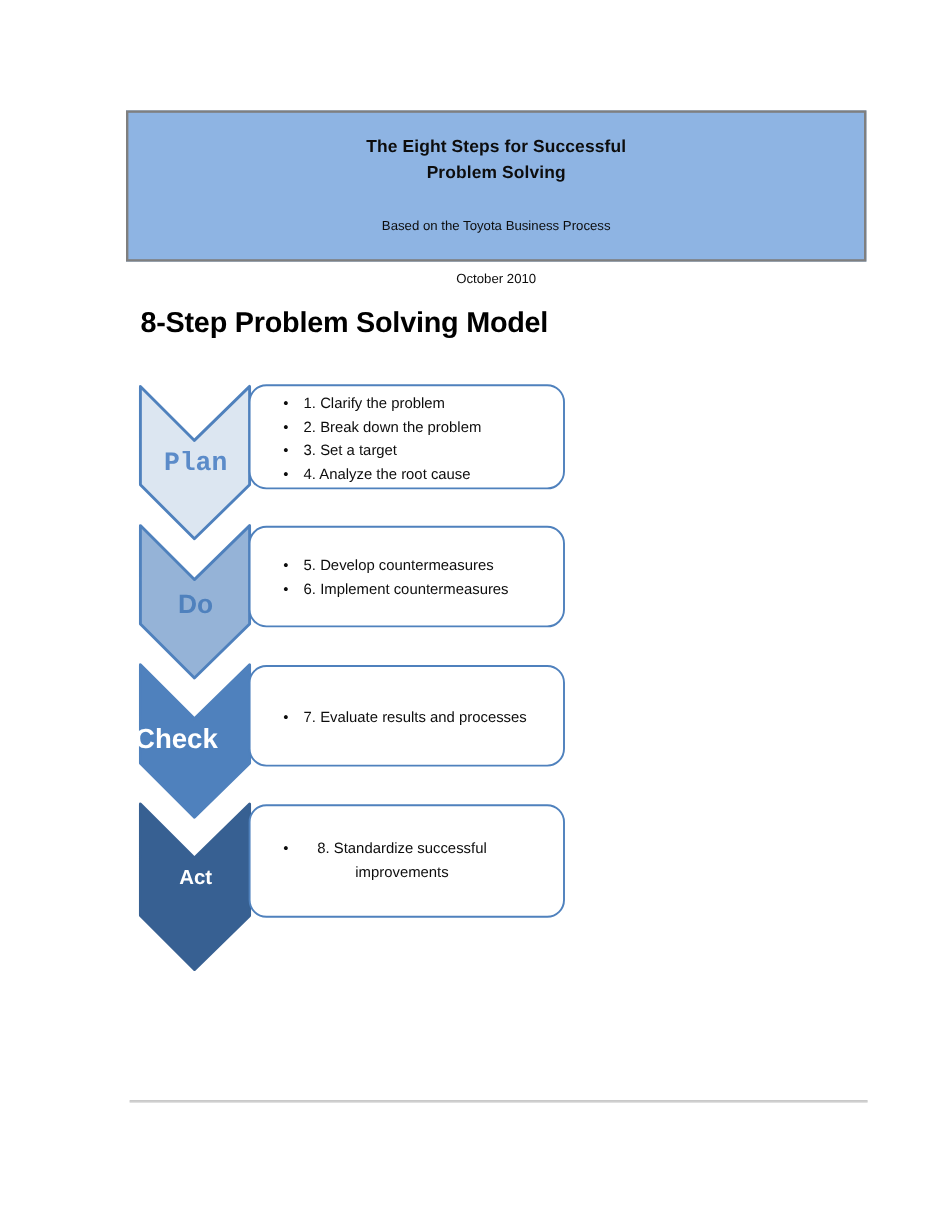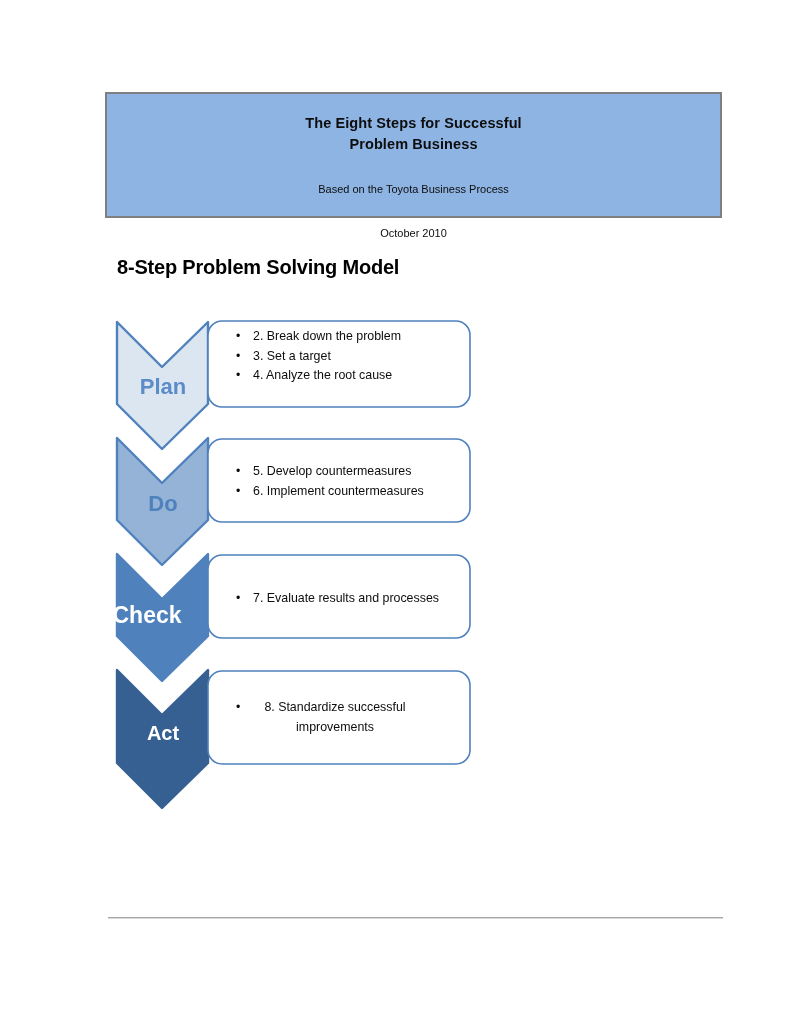--- a/index.html
+++ b/index.html
@@ -41,21 +41,21 @@
     color: #0d0d0d;
     line-height: 19px;
     margin-top: 25px;
   }
 
   
   #page-title {
     position: absolute;
     left: 117px;
     top: 256px;
-    font-size: 20px;
+    font-size: 24px;
     font-weight: bold;
     color: #000000;
     letter-spacing: -0.2px;
   }
 
   
   #diagram {
     position: absolute;
     left: 0;
     top: 0;
@@ -104,21 +104,21 @@
     height: 0;
     border-top: 1.4px solid #a6a6a6;
     border-bottom: 0.6px solid #d9d9d9;
   }
 </style>
 </head>
 <body>
 
 <div id="header-banner">
   <div class="title-line first">The Eight Steps for Successful</div>
-  <div class="title-line">Problem Business</div>
+  <div class="title-line">Problem Solving</div>
   <div class="sub-line">Based on the Toyota Business Process</div>
   <div class="sub-line">October 2010</div>
 </div>
 
 <div id="page-title">8-Step Problem Solving Model</div>
 
 <svg id="diagram" viewBox="0 0 791 1024" width="791" height="1024" xmlns="http://www.w3.org/2000/svg">
 
   <path d="M117,322 L162,367 L208,322 L208,404 L162,449 L117,404 Z" fill="#dce6f1" stroke="#4f81bd" stroke-width="2.4" stroke-linejoin="round"></path>
   <rect x="208" y="321" width="262" height="86" rx="14" ry="14" fill="#ffffff" stroke="#4f81bd" stroke-width="1.6"></rect>
@@ -126,26 +126,27 @@
   <path d="M117,438 L162,483 L208,438 L208,520 L162,565 L117,520 Z" fill="#95b3d7" stroke="#4f81bd" stroke-width="2.4" stroke-linejoin="round"></path>
   <rect x="208" y="439" width="262" height="83" rx="14" ry="14" fill="#ffffff" stroke="#4f81bd" stroke-width="1.6"></rect>
 
   <path d="M117,554 L162,599 L208,554 L208,636 L162,681 L117,636 Z" fill="#4f81bd" stroke="#4f81bd" stroke-width="2.4" stroke-linejoin="round"></path>
   <rect x="208" y="555" width="262" height="83" rx="14" ry="14" fill="#ffffff" stroke="#4f81bd" stroke-width="1.6"></rect>
 
   <path d="M117,670 L162,715 L208,670 L208,763 L162,808 L117,763 Z" fill="#376092" stroke="#376092" stroke-width="2.4" stroke-linejoin="round"></path>
   <rect x="208" y="671" width="262" height="93" rx="14" ry="14" fill="#ffffff" stroke="#4f81bd" stroke-width="1.6"></rect>
 </svg>
 
-<div class="chev-label" style="left:117px; top:374px; font-size:22px; color:#5b8bc9;">Plan</div>
+<div class="chev-label" style="left:117px; top:374px; font-size:22px; color:#5b8bc9;font-family:Liberation Mono, monospace;">Plan</div>
 <div class="chev-label" style="left:117px; top:491px; font-size:22px; color:#4f81bd;">Do</div>
 <div class="chev-label" style="left:101px; top:602px; font-size:23px; color:#ffffff;">Check</div>
-<div class="chev-label" style="left:117px; top:722px; font-size:20px; color:#ffffff;">Act</div>
+<div class="chev-label" style="left:117px; top:722px; font-size:17px; color:#ffffff;">Act</div>
 
 <div class="bullets" style="left:232px; top:327px; width:230px;">
+  <div class="bullet-item">1. Clarify the problem</div>
   <div class="bullet-item">2. Break down the problem</div>
   <div class="bullet-item">3. Set a target</div>
   <div class="bullet-item">4. Analyze the root cause</div>
 </div>
 
 <div class="bullets" style="left:232px; top:462px; width:230px;">
   <div class="bullet-item">5. Develop countermeasures</div>
   <div class="bullet-item">6. Implement countermeasures</div>
 </div>
 

